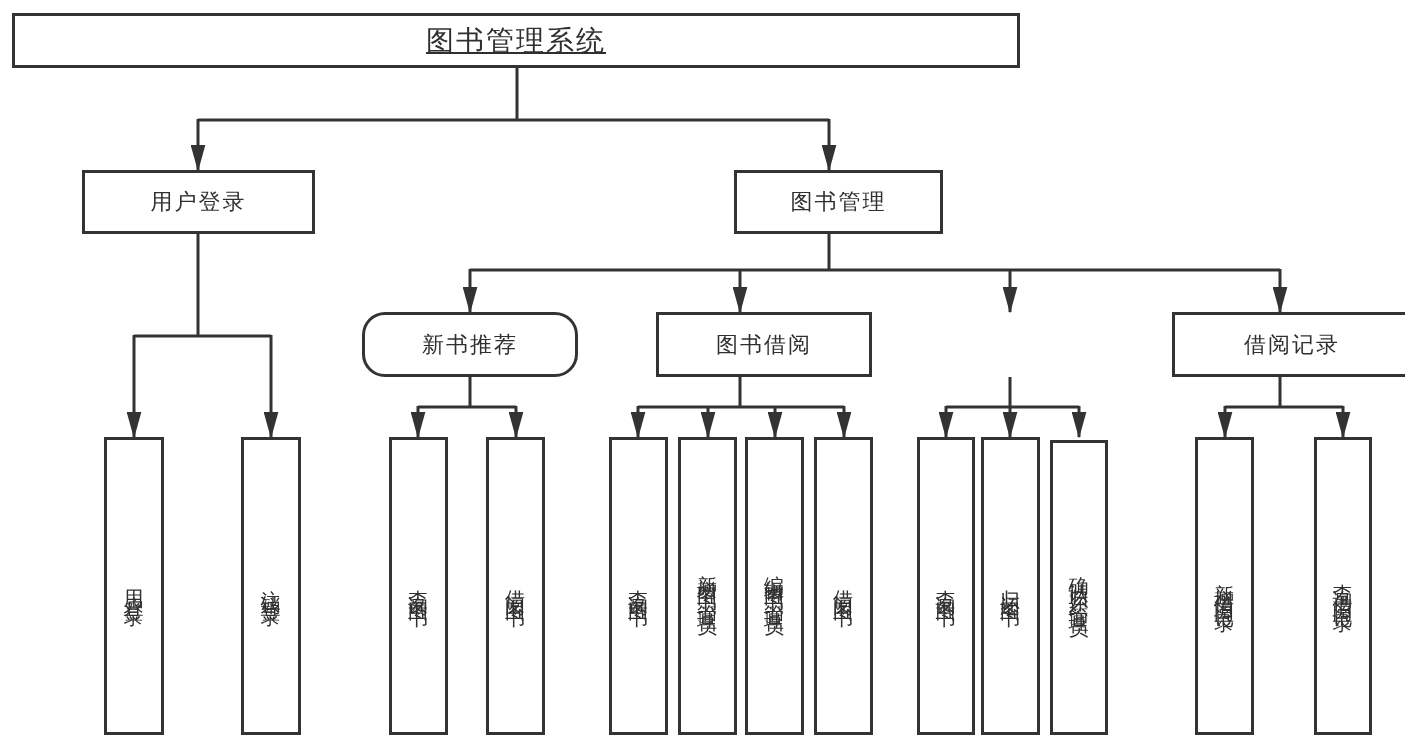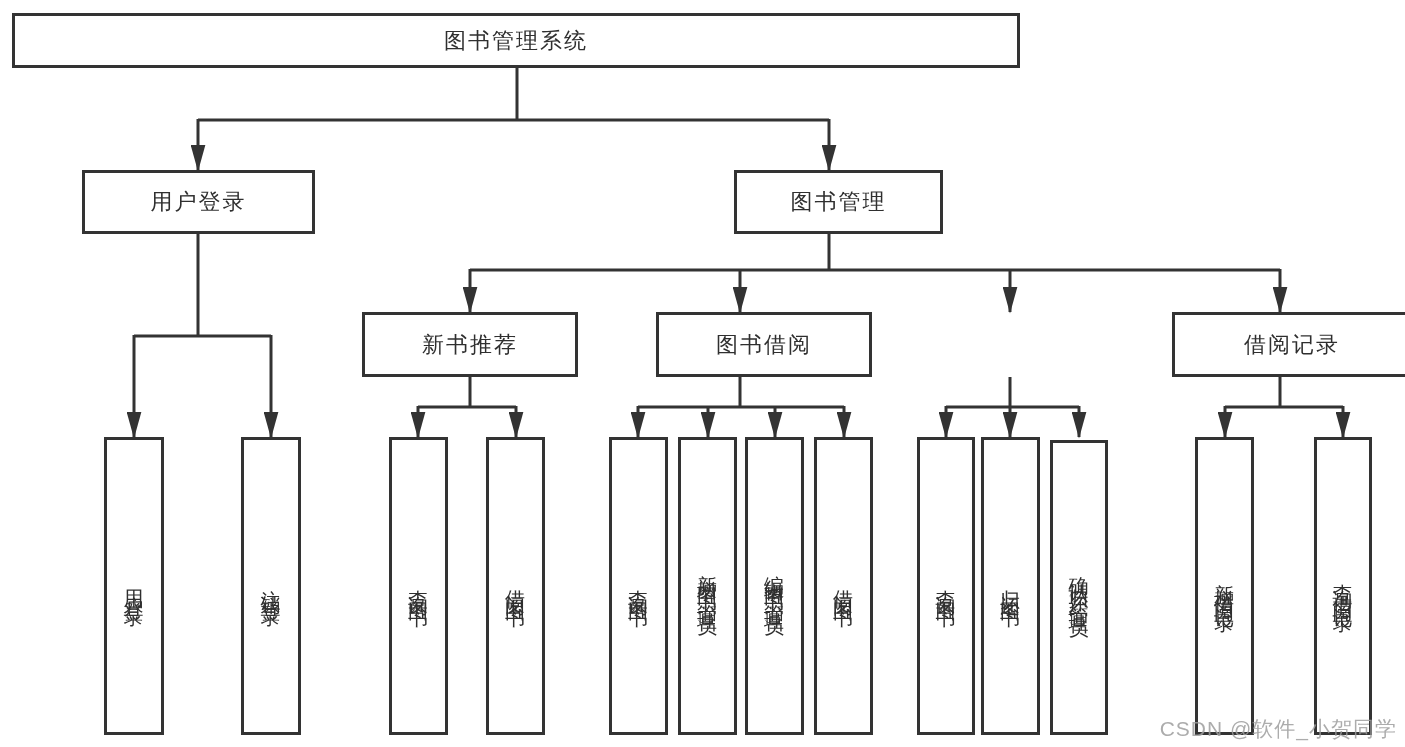--- a/index.html
+++ b/index.html
@@ -8,21 +8,21 @@
     font-family:"Liberation Sans","DejaVu Sans",sans-serif;
   }
   #stage{position:absolute;inset:0;width:1405px;height:747px;}
   svg.connectors{position:absolute;left:0;top:0;z-index:1;}
   .node{
     position:absolute;box-sizing:border-box;background:#ffffff;
     border:3px solid #333333;color:#2f2f2f;z-index:2;
     display:flex;align-items:center;justify-content:center;
   }
   .hbox{font-size:22px;letter-spacing:2px;}
-  .root{font-size:22px;letter-spacing:2px;}
+  .root{font-size:28px;letter-spacing:2px;text-decoration:underline;}
   .vbox{font-size:20px;}
   .vbox .vtext{
     writing-mode:vertical-rl;text-orientation:upright;
     letter-spacing:6px;line-height:1;white-space:nowrap;
   }
   .watermark{
     position:absolute;right:8px;bottom:4px;z-index:5;
     font-size:21px;color:#9e9e9e;opacity:.85;letter-spacing:1px;
   }
 </style>
@@ -71,21 +71,21 @@
 
     <line x1="1225" y1="406" x2="1225" y2="437" stroke="#333333" stroke-width="3" marker-end="url(#arrow)"></line>
     <line x1="1343" y1="406" x2="1343" y2="437" stroke="#333333" stroke-width="3" marker-end="url(#arrow)"></line>
   </svg>
 
   <div class="node root" style="left:12px;top:13px;width:1008px;height:55px;">图书管理系统</div>
 
   <div class="node hbox" style="left:82px;top:170px;width:233px;height:64px;">用户登录</div>
   <div class="node hbox" style="left:734px;top:170px;width:209px;height:64px;">图书管理</div>
 
-  <div class="node hbox" style="left:362px;top:312px;width:216px;height:65px;">新书推荐</div>
+  <div class="node hbox" style="left:362px;top:312px;width:216px;height:65px;border-radius:23px;">新书推荐</div>
   <div class="node hbox" style="left:656px;top:312px;width:216px;height:65px;">图书借阅</div>
   <div class="node hbox" style="left:1172px;top:312px;width:240px;height:65px;">借阅记录</div>
 
   <div class="node vbox" style="left:104px;top:437px;width:60px;height:298px;">
     <span class="vtext">用户登录</span>
   </div>
   <div class="node vbox" style="left:241px;top:437px;width:60px;height:298px;">
     <span class="vtext">注销登录</span>
   </div>
 
@@ -119,14 +119,13 @@
     <span class="vtext">确认归还（管理员）</span>
   </div>
 
   <div class="node vbox" style="left:1195px;top:437px;width:59px;height:298px;">
     <span class="vtext">新增借阅记录</span>
   </div>
   <div class="node vbox" style="left:1314px;top:437px;width:58px;height:298px;">
     <span class="vtext">查询借阅记录</span>
   </div>
 
-  <div class="watermark">CSDN @软件_小贺同学</div>
 </div>
 
 </body></html>

